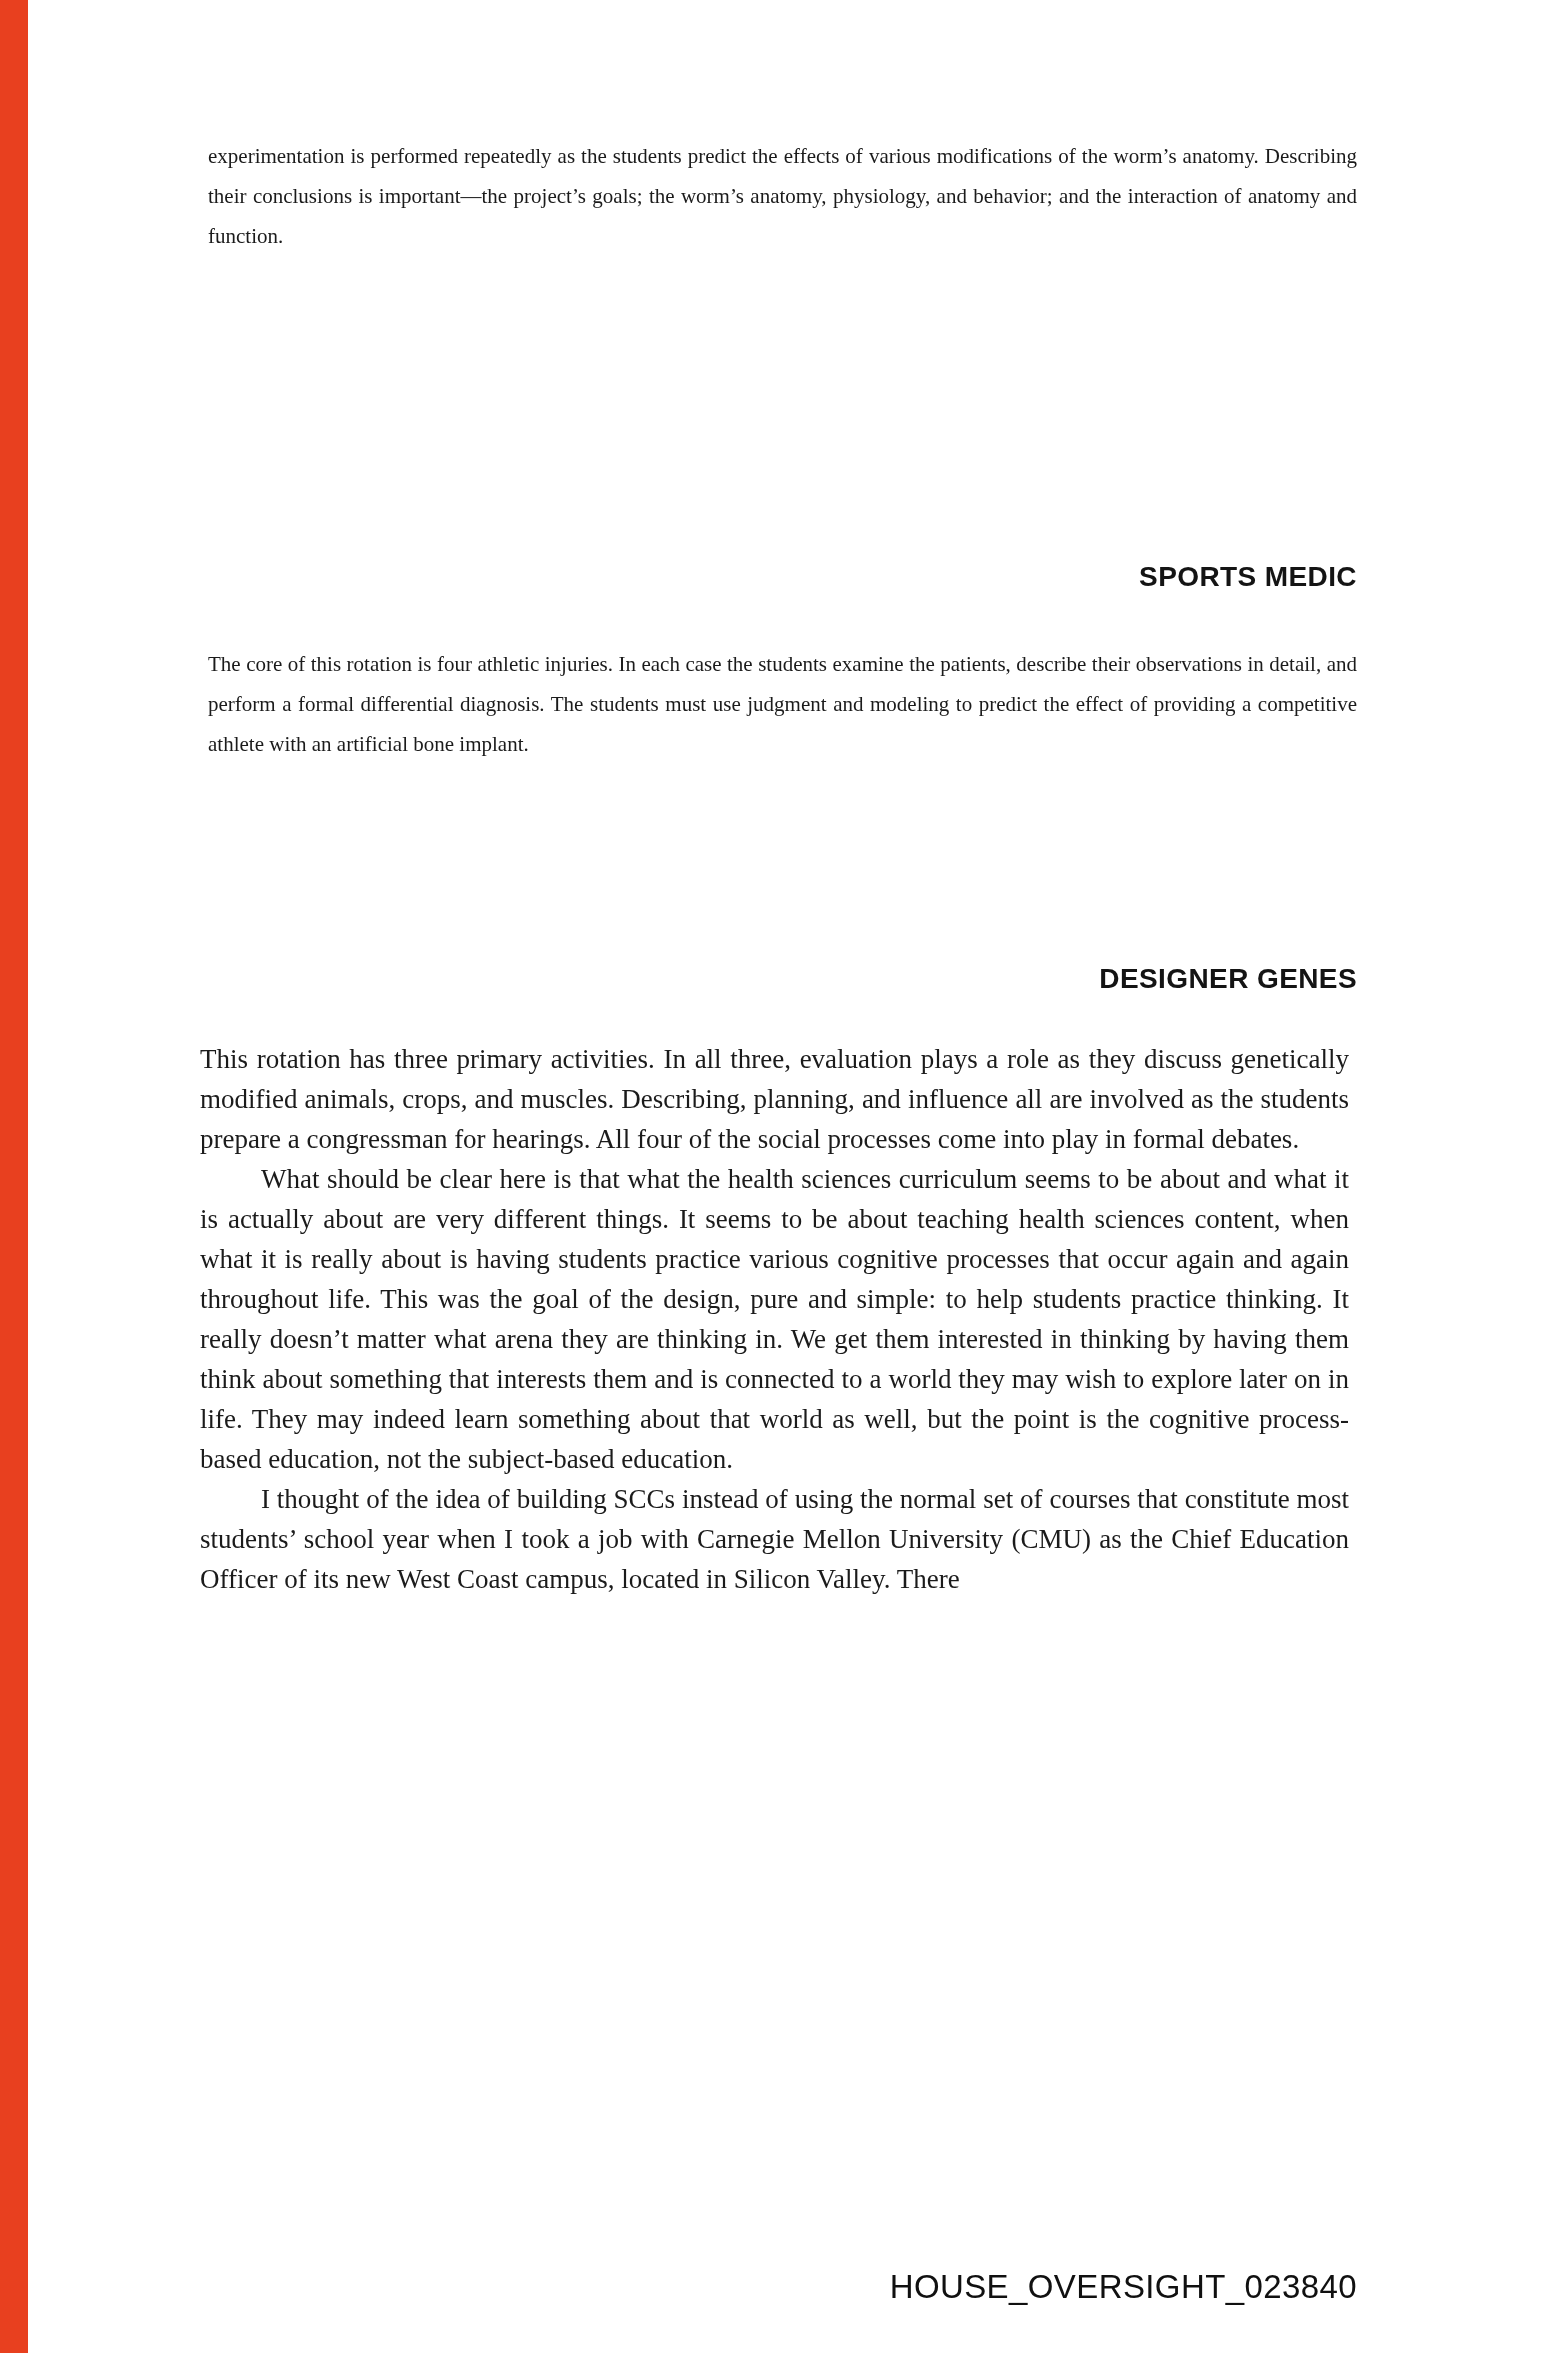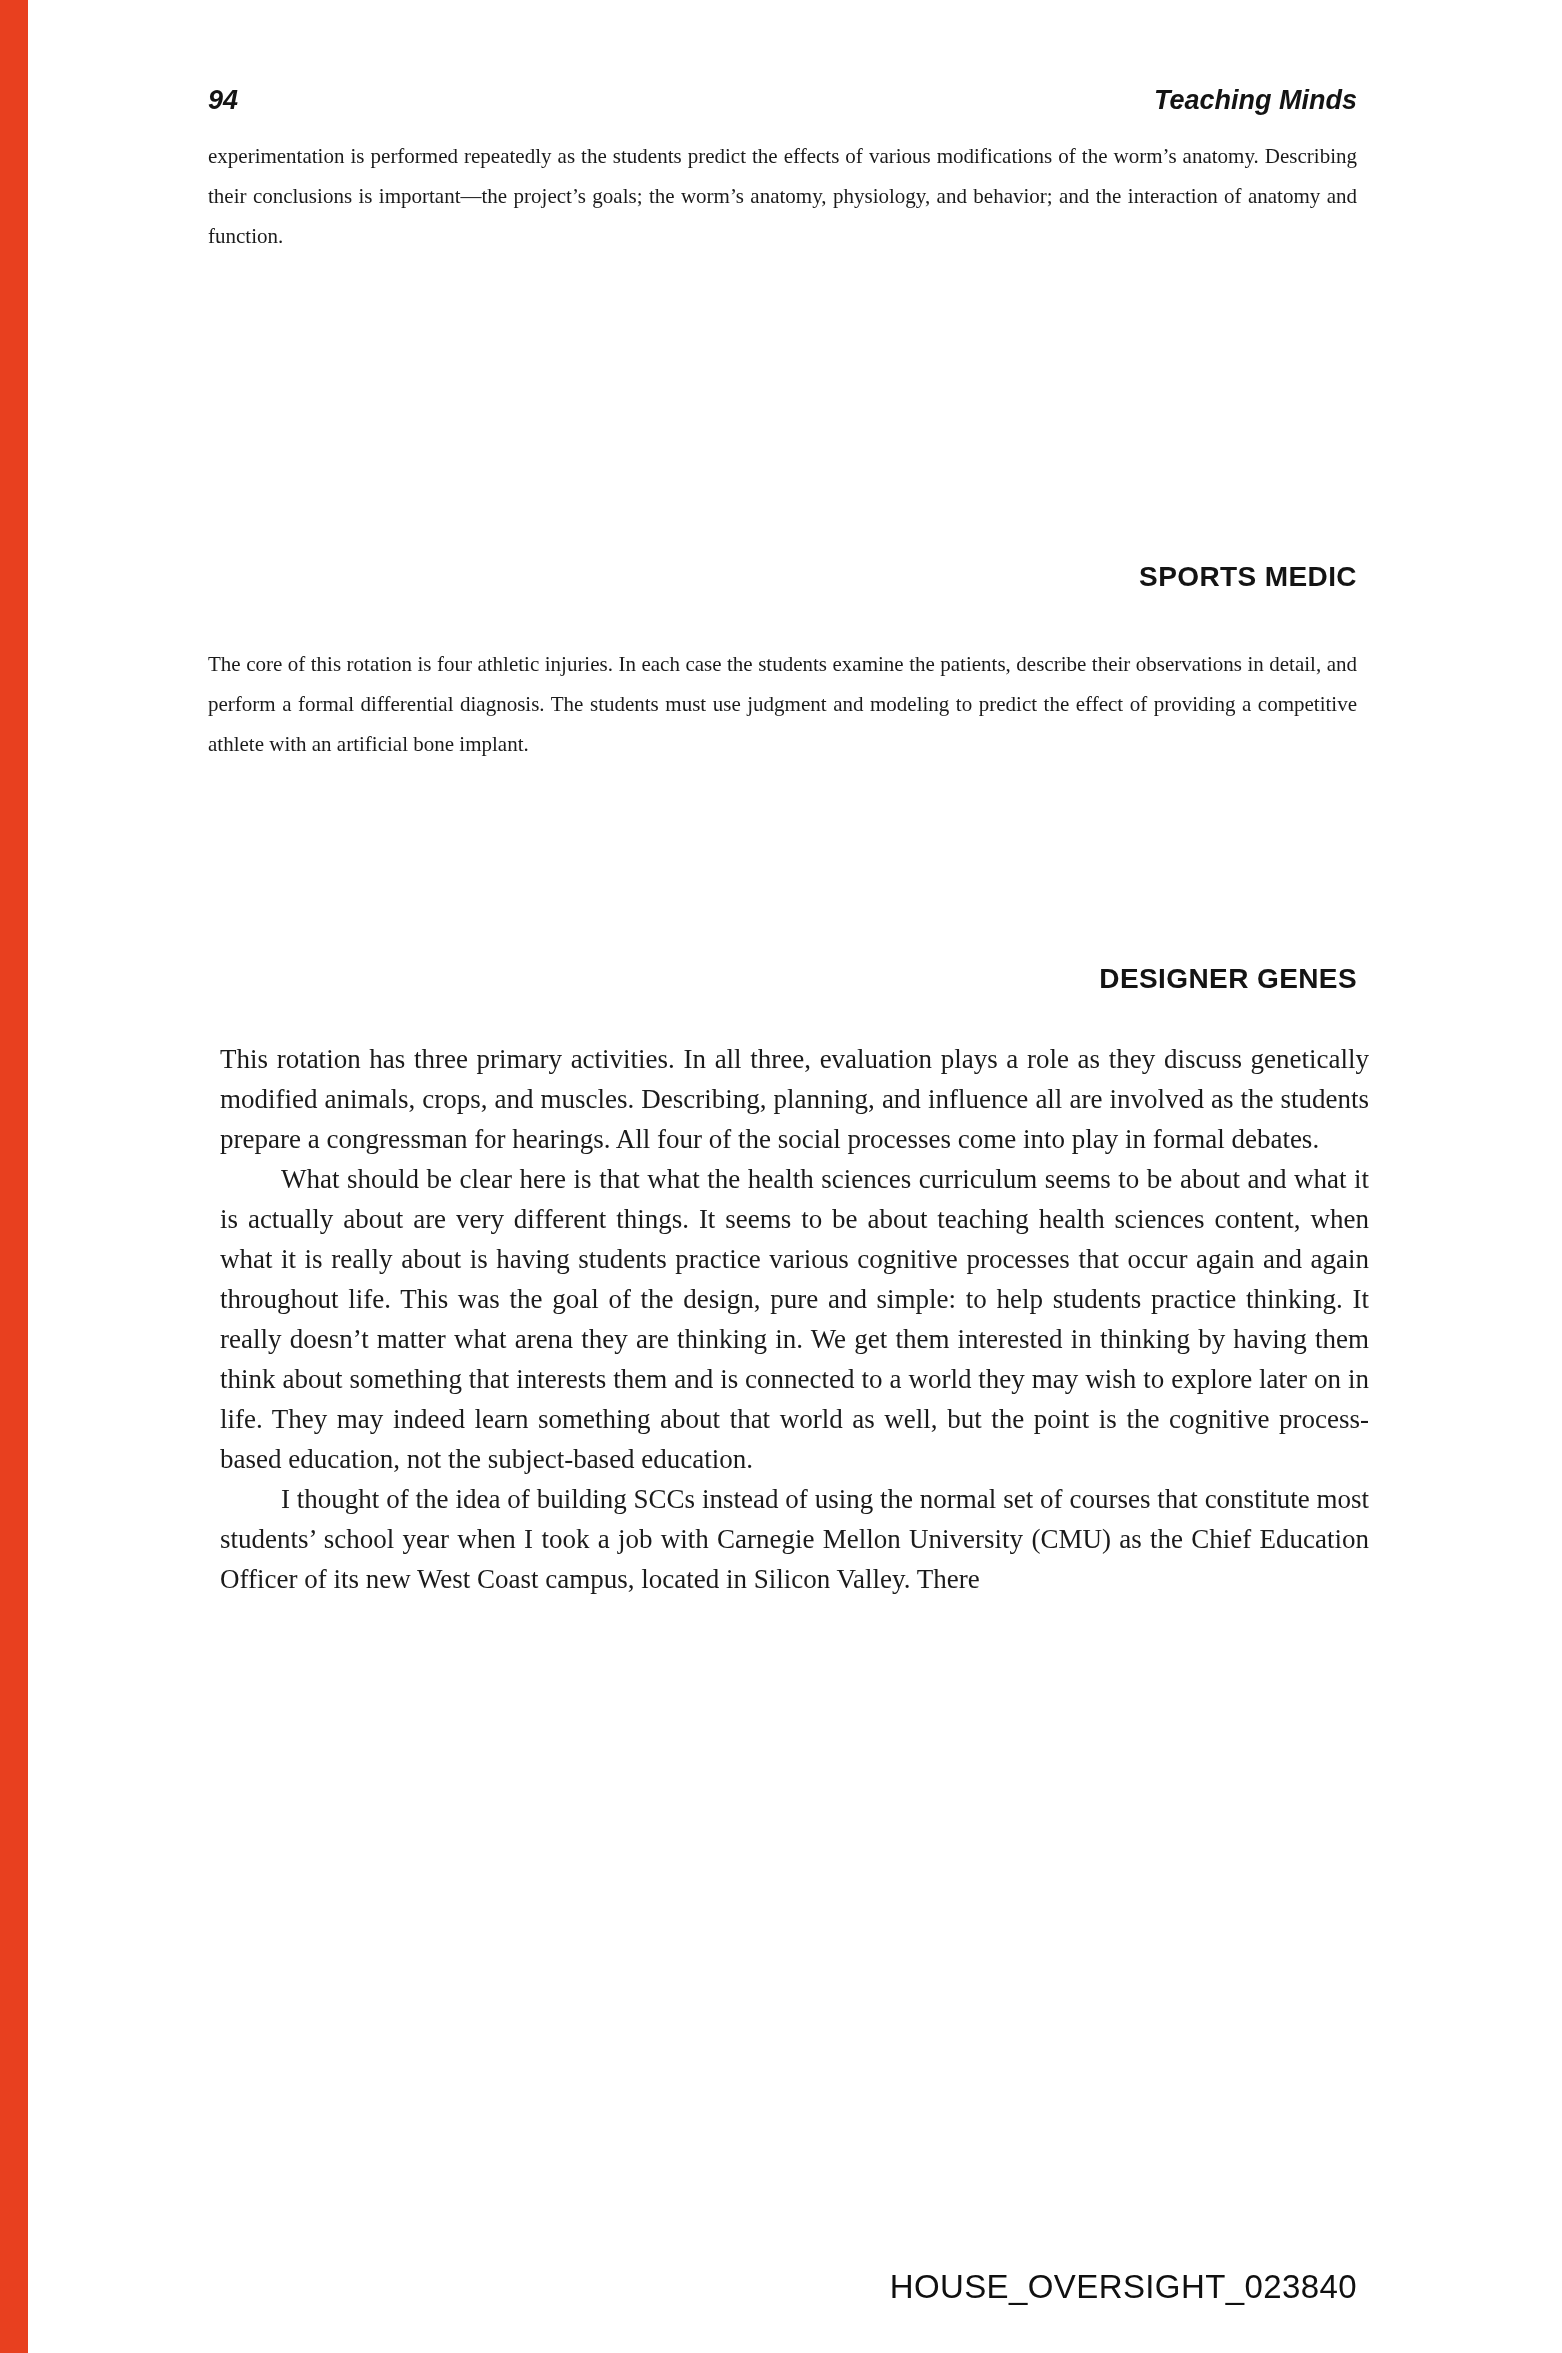--- a/index.html
+++ b/index.html
@@ -49,21 +49,21 @@
     width: 1149px;
     text-align: right;
     font-family: "Liberation Sans", sans-serif;
     font-weight: bold;
     font-size: 28px;
     letter-spacing: 0.4px;
     color: #141414;
   }
   .text-flow {
     position: absolute;
-    left: 220px;
+    left: 200px;
     top: 1039px;
     width: 1149px;
     font-size: 27px;
     line-height: 40px;
     text-align: justify;
   }
   .text-flow p { margin: 0; }
   .indent { text-indent: 61px; }
   .watermark {
     position: absolute;
@@ -75,24 +75,20 @@
     letter-spacing: 0.4px;
   }
 </style>
 </head>
 <body>
 
 <div class="page">
 
   <div class="edge-stripe"></div>
 
-  <header class="page-header">
-    <span>94</span>
-    <span>Teaching Minds</span>
-  </header>
 
   <p class="body-para" style="top:136px">experimentation is performed repeatedly as the students predict the effects of various modifications of the worm’s anatomy. Describing their conclusions is important—the project’s goals; the worm’s anatomy, physiology, and behavior; and the interaction of anatomy and function.</p>
 
   <h2 class="section-heading" style="top:561px">SPORTS MEDIC</h2>
 
   <p class="body-para" style="top:644px">The core of this rotation is four athletic injuries. In each case the students examine the patients, describe their observations in detail, and perform a formal differential diagnosis. The students must use judgment and modeling to predict the effect of providing a competitive athlete with an artificial bone implant.</p>
 
   <h2 class="section-heading" style="top:963px">DESIGNER GENES</h2>
 
   <div class="text-flow">

